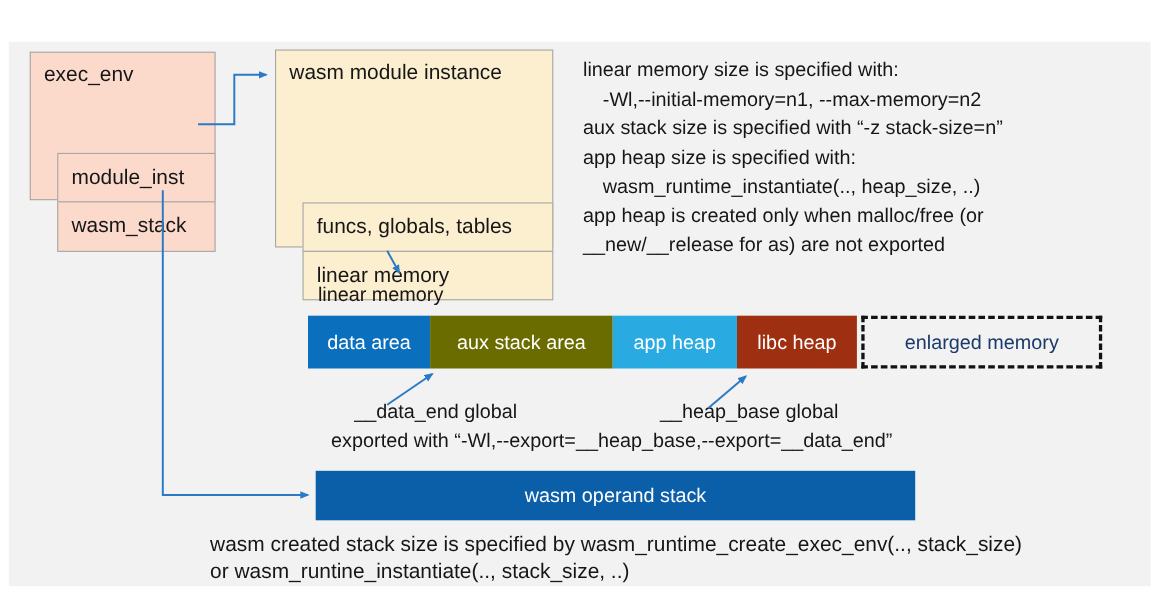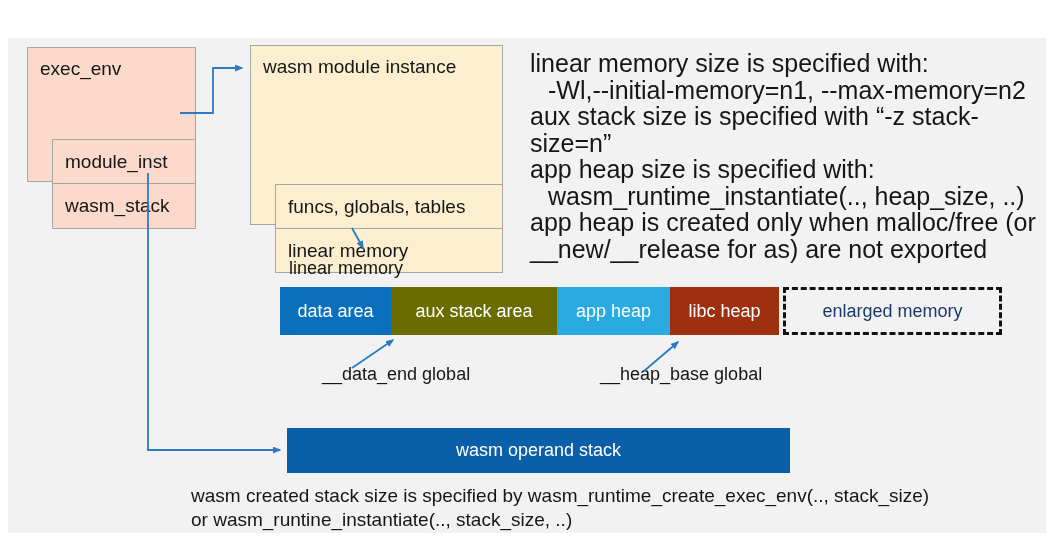--- a/index.html
+++ b/index.html
@@ -25,21 +25,21 @@
   #exec-env-box{left:27px;top:47px;width:169px;height:135px;}
   #exec-row-0{left:52px;top:91px;width:144px;height:45px;}
   #exec-row-1{left:52px;top:135px;width:144px;height:46px;}
 
   #module-instance-box{left:250px;top:45px;width:253px;height:180px;}
   #mi-row-0{left:275px;top:92px;width:228px;height:45px;}
   #mi-row-1{left:275px;top:136px;width:228px;height:45px;}
   #mi-row-2{left:275px;top:180px;width:228px;height:45px;}
 
   
-  #right-notes{left:530px;top:50px;width:516px;font-size:25px;line-height:26.5px;}
+  #right-notes{left:530px;top:50px;width:516px;font-size:18px;line-height:26.5px;}
   #right-notes .indent{padding-left:18px;}
 
   
   #lm-label{left:289px;top:258px;font-size:18px;}
   #lm-bar{left:280px;top:287px;height:48px;display:flex;}
   .seg{
     height:48px;display:flex;align-items:center;justify-content:center;
     font-size:18px;box-sizing:border-box;
   }
   .seg-0{width:111px;}
@@ -47,21 +47,21 @@
   .seg-2{width:113px;}
   .seg-3{width:109px;}
   .seg-4{width:219px;margin-left:4px;border:3px dashed #121212;font-size:18px;}
 
   #ann-data-end{left:322px;top:364px;font-size:18px;}
   #ann-heap-base{left:600px;top:364px;font-size:18px;}
   #ann-exported{left:301px;top:390px;font-size:18px;}
 
   
   #operand-stack-box{
-    left:287px;top:428px;width:503px;height:45px;background:#0b5ea8;
+    left:287px;top:428px;width:545px;height:45px;background:#0b5ea8;
     display:flex;align-items:center;justify-content:center;
     color:#ffffff;font-size:18px;
   }
   #stack-notes{left:191px;top:484px;font-size:19px;line-height:24px;}
 
   #arrow-layer{left:0;top:0;width:1054px;height:547px;pointer-events:none;}
 </style>
 </head>
 <body>
 
@@ -104,20 +104,21 @@
   <div class="abs" id="lm-bar">
     <div class="seg seg-0" style="background: rgb(10, 112, 190); color: rgb(255, 255, 255);">data area</div>
     <div class="seg seg-1" style="background: rgb(106, 108, 0); color: rgb(255, 255, 255);">aux stack area</div>
     <div class="seg seg-2" style="background: rgb(41, 171, 226); color: rgb(255, 255, 255);">app heap</div>
     <div class="seg seg-3" style="background: rgb(158, 47, 16); color: rgb(255, 255, 255);">libc heap</div>
     <div class="seg seg-4" style="background: rgb(242, 242, 242); color: rgb(27, 58, 107);">enlarged memory</div>
   </div>
 
   <div class="abs" id="ann-data-end">__data_end global</div>
   <div class="abs" id="ann-heap-base">__heap_base global</div>
+  <div class="abs" id="ann-exported">exported with “-Wl,--export=__heap_base,--export=__data_end”</div>
 
   <div class="abs" id="operand-stack-box">
     <span>wasm operand stack</span>
   </div>
   <div class="abs" id="stack-notes">
     <div>wasm created stack size is specified by wasm_runtime_create_exec_env(.., stack_size)</div>
     <div>or wasm_runtine_instantiate(.., stack_size, ..)</div>
   </div>
 
   <svg class="abs" id="arrow-layer" width="1054" height="547" viewBox="0 0 1054 547">

